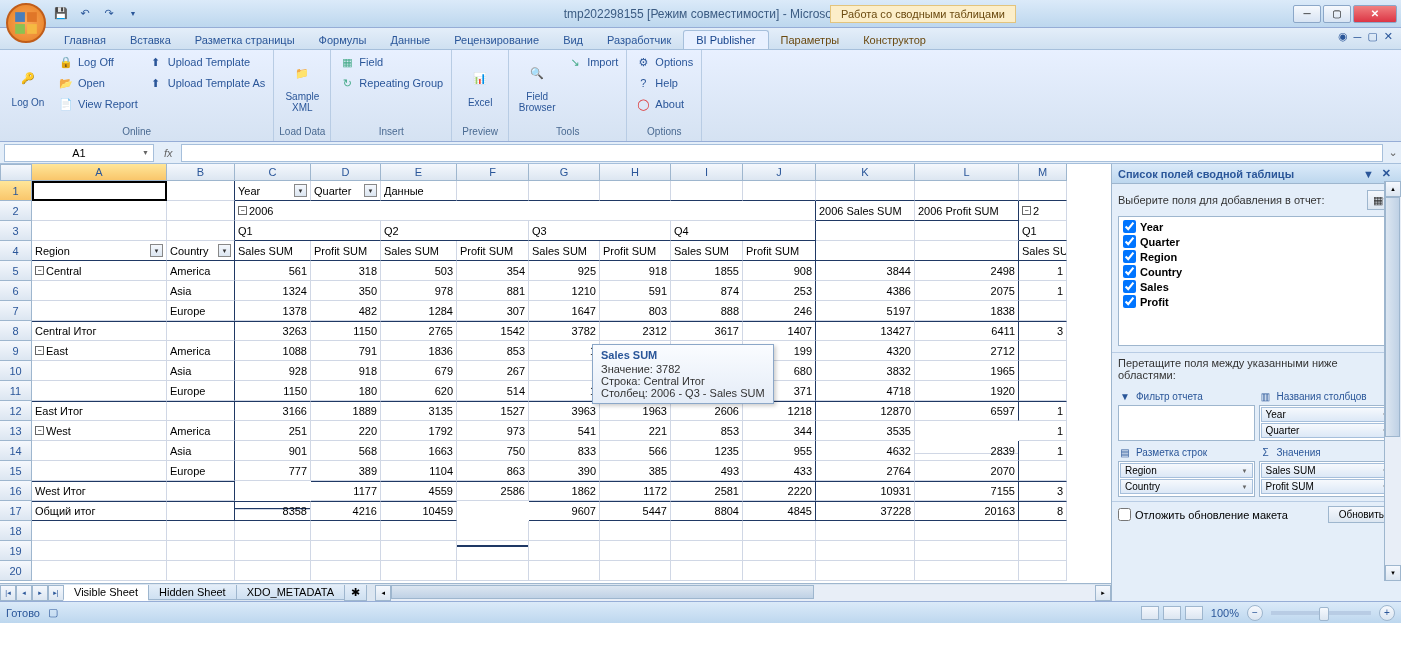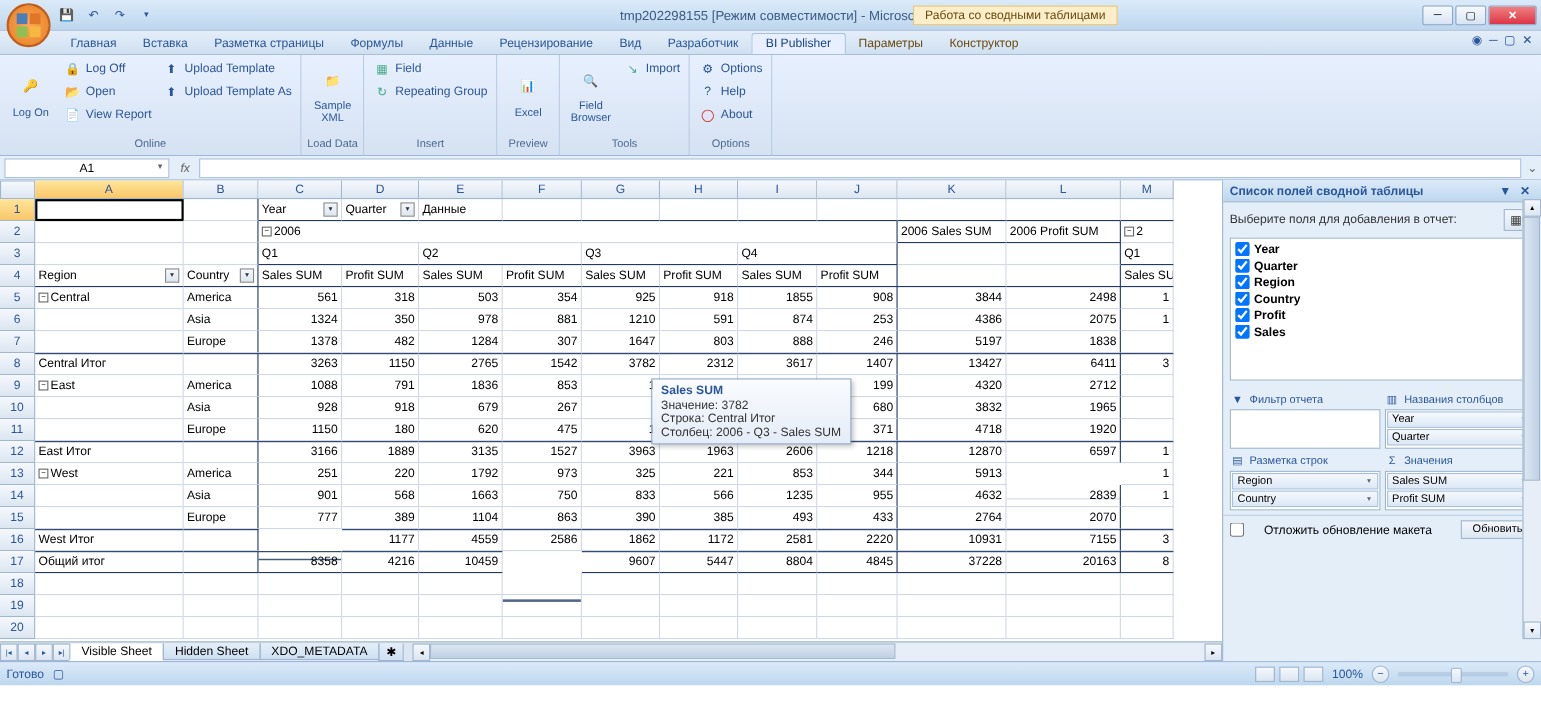--- a/index.html
+++ b/index.html
@@ -101,21 +101,21 @@
 .field-item input { margin: 0; }
 .field-item label { font-weight: bold; }
 .drag-hint { padding: 4px 6px; color: #333; border-top: 1px solid #b8cce4; }
 .drop-zones { display: grid; grid-template-columns: 1fr 1fr; gap: 4px; padding: 4px 6px; }
 .drop-zone { display: flex; flex-direction: column; }
 .dz-header { display: flex; align-items: center; gap: 4px; color: #2a5699; font-size: 10px; margin-bottom: 2px; }
 .dz-header .dz-icon { width: 14px; height: 14px; display: flex; align-items: center; justify-content: center; }
 .dz-box { background: #fff; border: 1px solid #9eb6ce; min-height: 36px; padding: 1px; }
 .dz-item { background: linear-gradient(#f6f9fd, #dce8f6); border: 1px solid #a6bfdb; padding: 1px 4px; margin-bottom: 1px; display: flex; align-items: center; font-size: 10px; }
 .dz-item::after { content: "▼"; margin-left: auto; font-size: 6px; color: #666; }
-.panel-footer { border-top: 1px solid #b8cce4; padding: 4px 6px; display: flex; align-items: center; gap: 18px; }
+.panel-footer { border-top: 1px solid #b8cce4; padding: 4px 6px; display: flex; align-items: center; gap: 4px; }
 .panel-footer button { padding: 2px 10px; background: linear-gradient(#f5f8fd, #dce6f1); border: 1px solid #9eb6ce; font-size: 10px; }
 
 
 .status-bar { height: 22px; background: linear-gradient(#dbeaf9, #bdd7ee); display: flex; align-items: center; padding: 0 6px; border-top: 1px solid #96add6; font-size: 11px; color: #2a5699; }
 .status-right { margin-left: auto; display: flex; align-items: center; gap: 4px; }
 .view-btn { width: 18px; height: 14px; background: linear-gradient(#f5f8fd, #dce6f1); border: 1px solid #9eb6ce; }
 .zoom-slider { width: 100px; height: 4px; background: #b8cce4; position: relative; margin: 0 4px; }
 .zoom-slider::after { content: ""; position: absolute; left: 48px; top: -4px; width: 8px; height: 12px; background: linear-gradient(#f5f8fd, #dce6f1); border: 1px solid #9eb6ce; border-radius: 2px; }
 .zoom-btn { width: 16px; height: 16px; border-radius: 50%; background: linear-gradient(#f5f8fd, #dce6f1); border: 1px solid #9eb6ce; display: flex; align-items: center; justify-content: center; font-size: 10px; }
 </style>
@@ -460,21 +460,21 @@
             <div class="cell num" style="width: 99px;">3832</div>
             <div class="cell num pivot-border-r" style="width: 104px;">1965</div>
             <div class="cell num" style="width: 48px;"></div>
           </div>
           <div class="cell-row">
             <div class="cell" style="width: 135px;"></div>
             <div class="cell pivot-border-r " style="width: 68px;">Europe</div>
             <div class="cell num" style="width: 76px;">1150</div>
             <div class="cell num" style="width: 70px;">180</div>
             <div class="cell num" style="width: 76px;">620</div>
-            <div class="cell num" style="width: 72px;">475</div>
+            <div class="cell num" style="width: 72px;">514</div>
             <div class="cell num" style="width: 71px;">1</div>
             <div class="cell num" style="width: 71px;"></div>
             <div class="cell num" style="width: 72px;"></div>
             <div class="cell num pivot-border-r" style="width: 73px;">371</div>
             <div class="cell num" style="width: 99px;">4718</div>
             <div class="cell num pivot-border-r" style="width: 104px;">1920</div>
             <div class="cell num" style="width: 48px;"></div>
           </div>
           <div class="cell-row">
             <div class="cell pivot-border-t " style="width: 135px;">East Итог</div>
@@ -491,25 +491,25 @@
             <div class="cell num pivot-border-r pivot-border-t" style="width: 104px;">6597</div>
             <div class="cell num pivot-border-t" style="width: 48px;">1</div>
           </div>
           <div class="cell-row">
             <div class="cell" style="width: 135px;"><span class="expand-box">−</span>West</div>
             <div class="cell pivot-border-r " style="width: 68px;">America</div>
             <div class="cell num" style="width: 76px;">251</div>
             <div class="cell num" style="width: 70px;">220</div>
             <div class="cell num" style="width: 76px;">1792</div>
             <div class="cell num" style="width: 72px;">973</div>
-            <div class="cell num" style="width: 71px;">325</div>
+            <div class="cell num" style="width: 71px;">541</div>
             <div class="cell num" style="width: 71px;">221</div>
             <div class="cell num" style="width: 72px;">853</div>
             <div class="cell num pivot-border-r" style="width: 73px;">344</div>
-            <div class="cell num" style="width: 99px;">5913</div>
+            <div class="cell num" style="width: 99px;">3535</div>
             <div class="cell num pivot-border-r" style="width: 104px; margin-top: 32px;">2246</div>
             <div class="cell num" style="width: 48px;">1</div>
           </div>
           <div class="cell-row">
             <div class="cell" style="width: 135px;"></div>
             <div class="cell pivot-border-r " style="width: 68px;">Asia</div>
             <div class="cell num" style="width: 76px;">901</div>
             <div class="cell num" style="width: 70px;">568</div>
             <div class="cell num" style="width: 76px;">1663</div>
             <div class="cell num" style="width: 72px;">750</div>
@@ -658,27 +658,28 @@
         <div class="field-item">
           <input type="checkbox" checked="" style="">
           <label>Region</label>
         </div>
         <div class="field-item">
           <input type="checkbox" checked="" style="">
           <label>Country</label>
         </div>
         <div class="field-item">
           <input type="checkbox" checked="" style="">
-          <label>Profit</label>
+          <label>Sales</label>
         </div>
         <div class="field-item">
           <input type="checkbox" checked="" style="">
-          <label>Sales</label>
-        </div>
-      </div>
+          <label>Profit</label>
+        </div>
+      </div>
+    <div class="drag-hint">Перетащите поля между указанными ниже областями:</div>
     <div class="drop-zones">
       <div class="drop-zone">
         <div class="dz-header">
             <span class="dz-icon">▼</span>
             <span>Фильтр отчета</span>
           </div>
         <div class="dz-box"></div>
       </div>
       <div class="drop-zone">
         <div class="dz-header">

